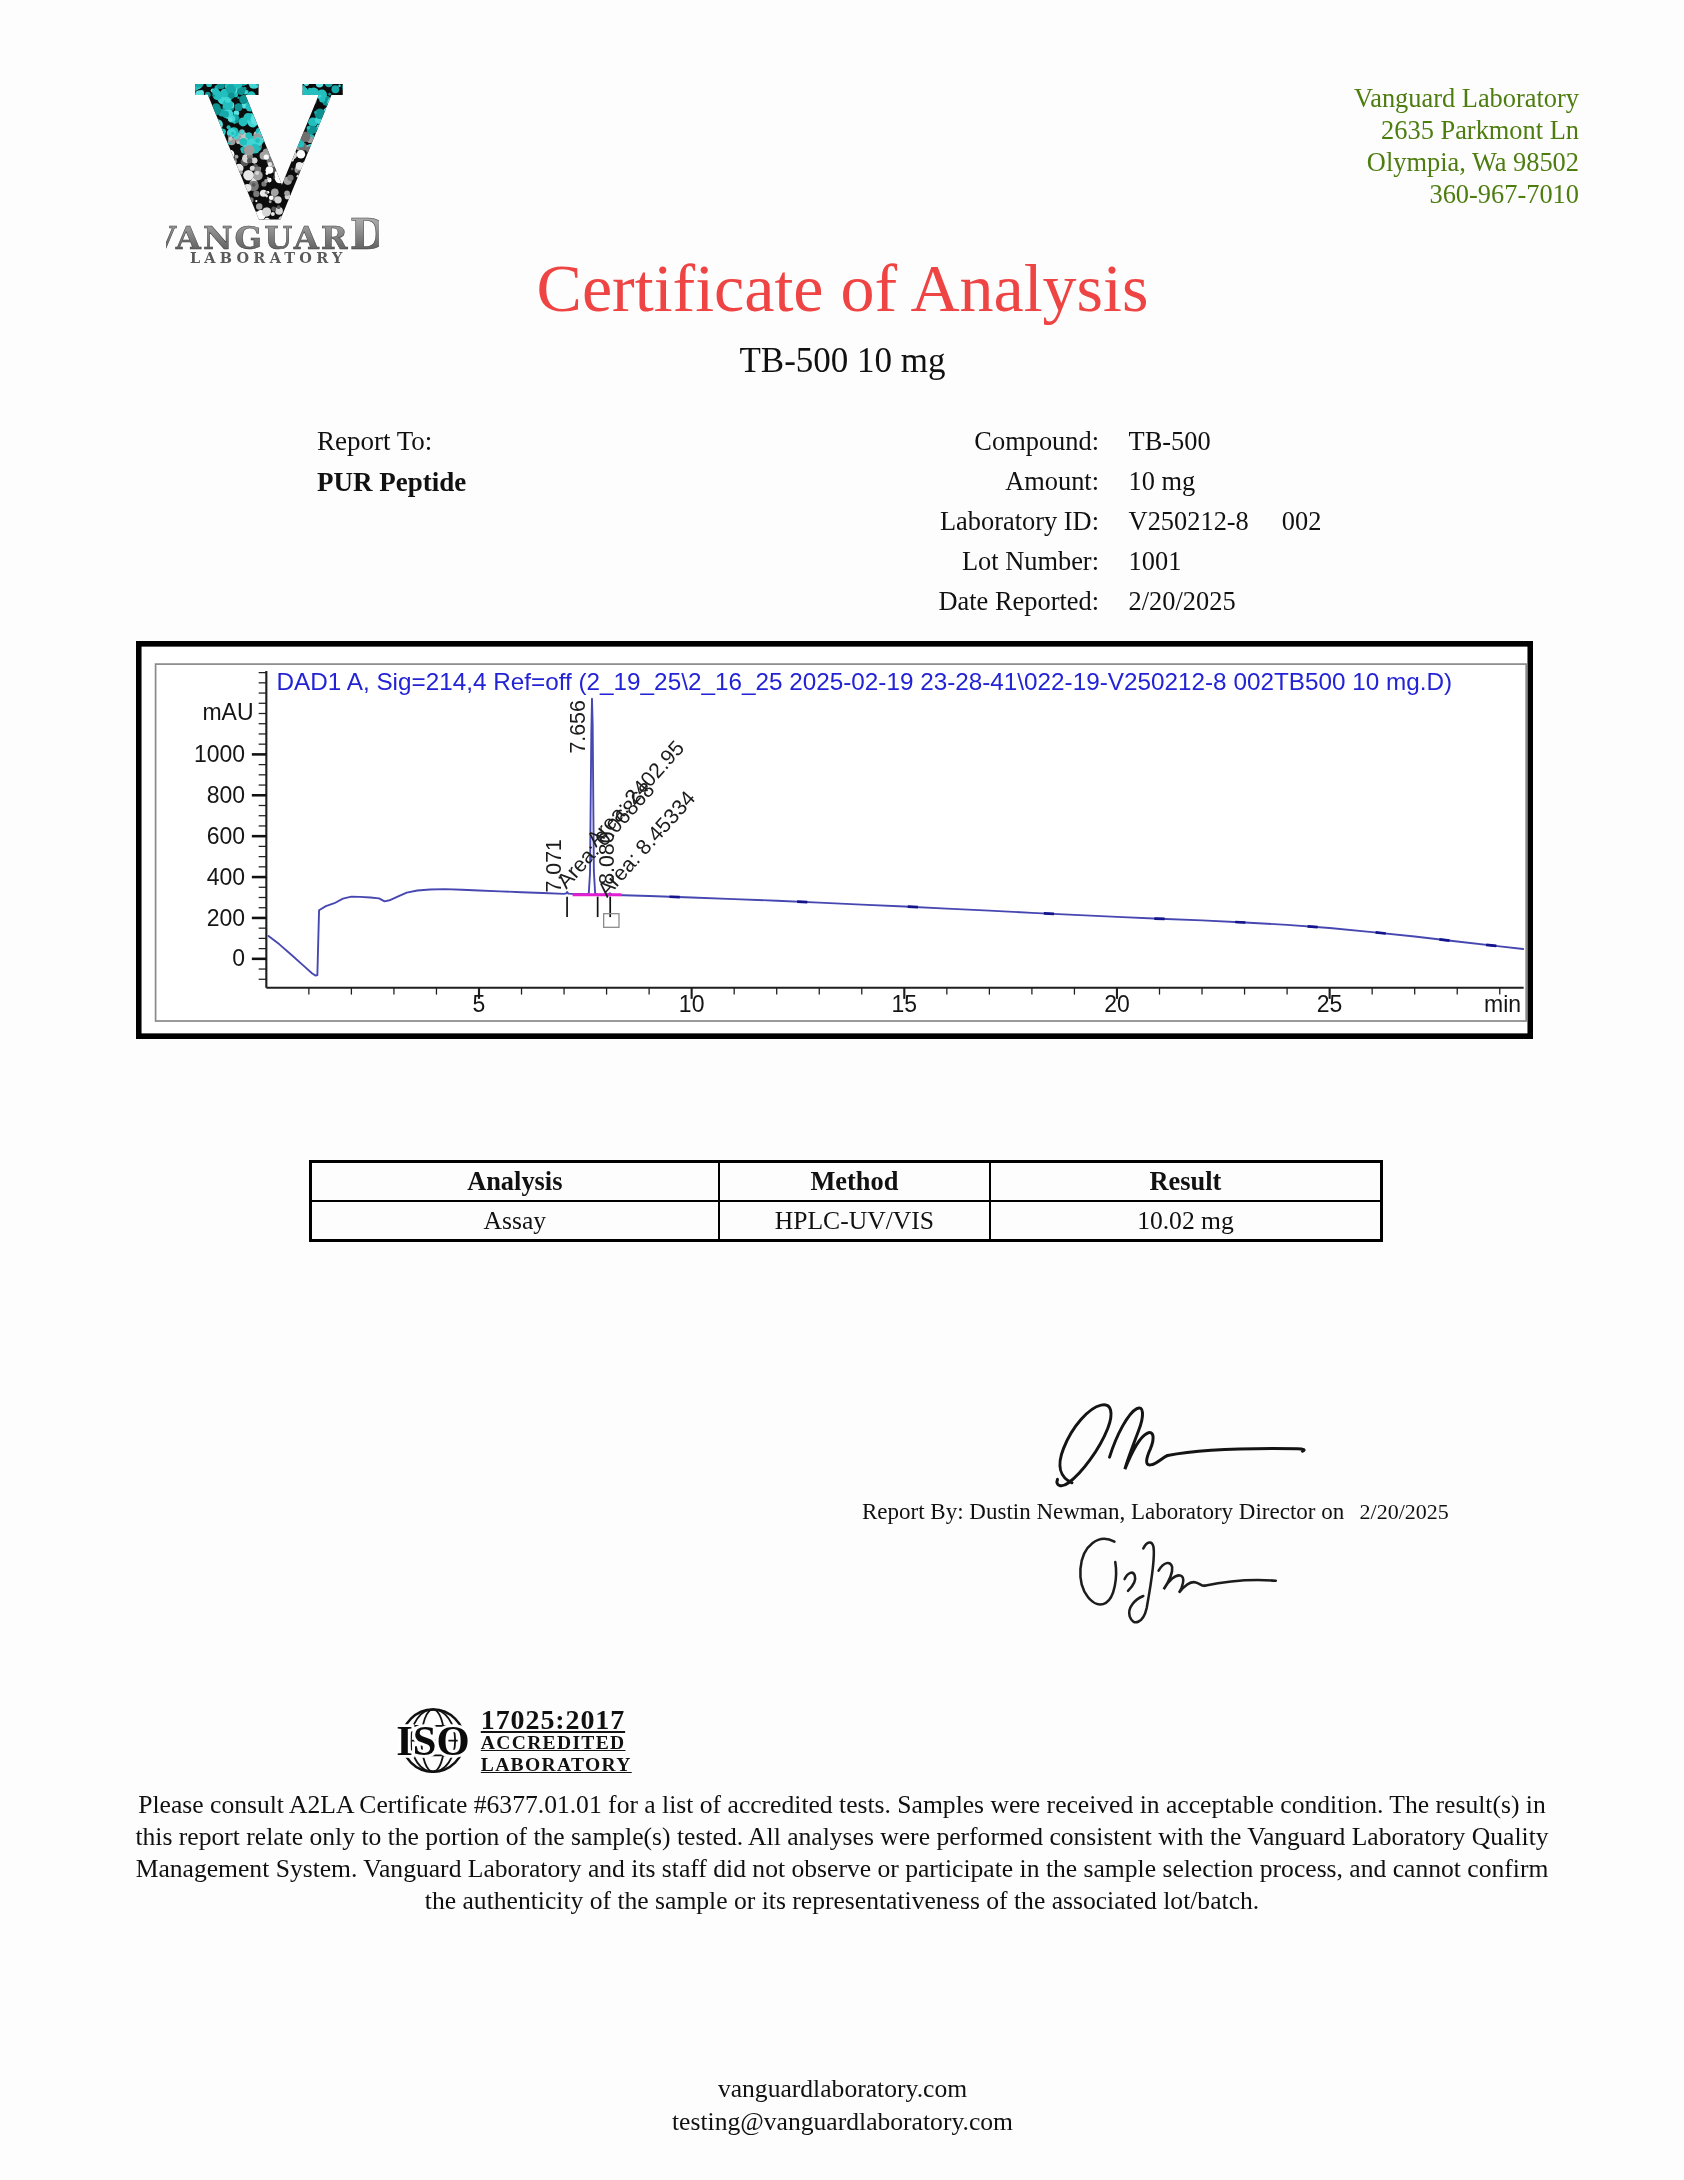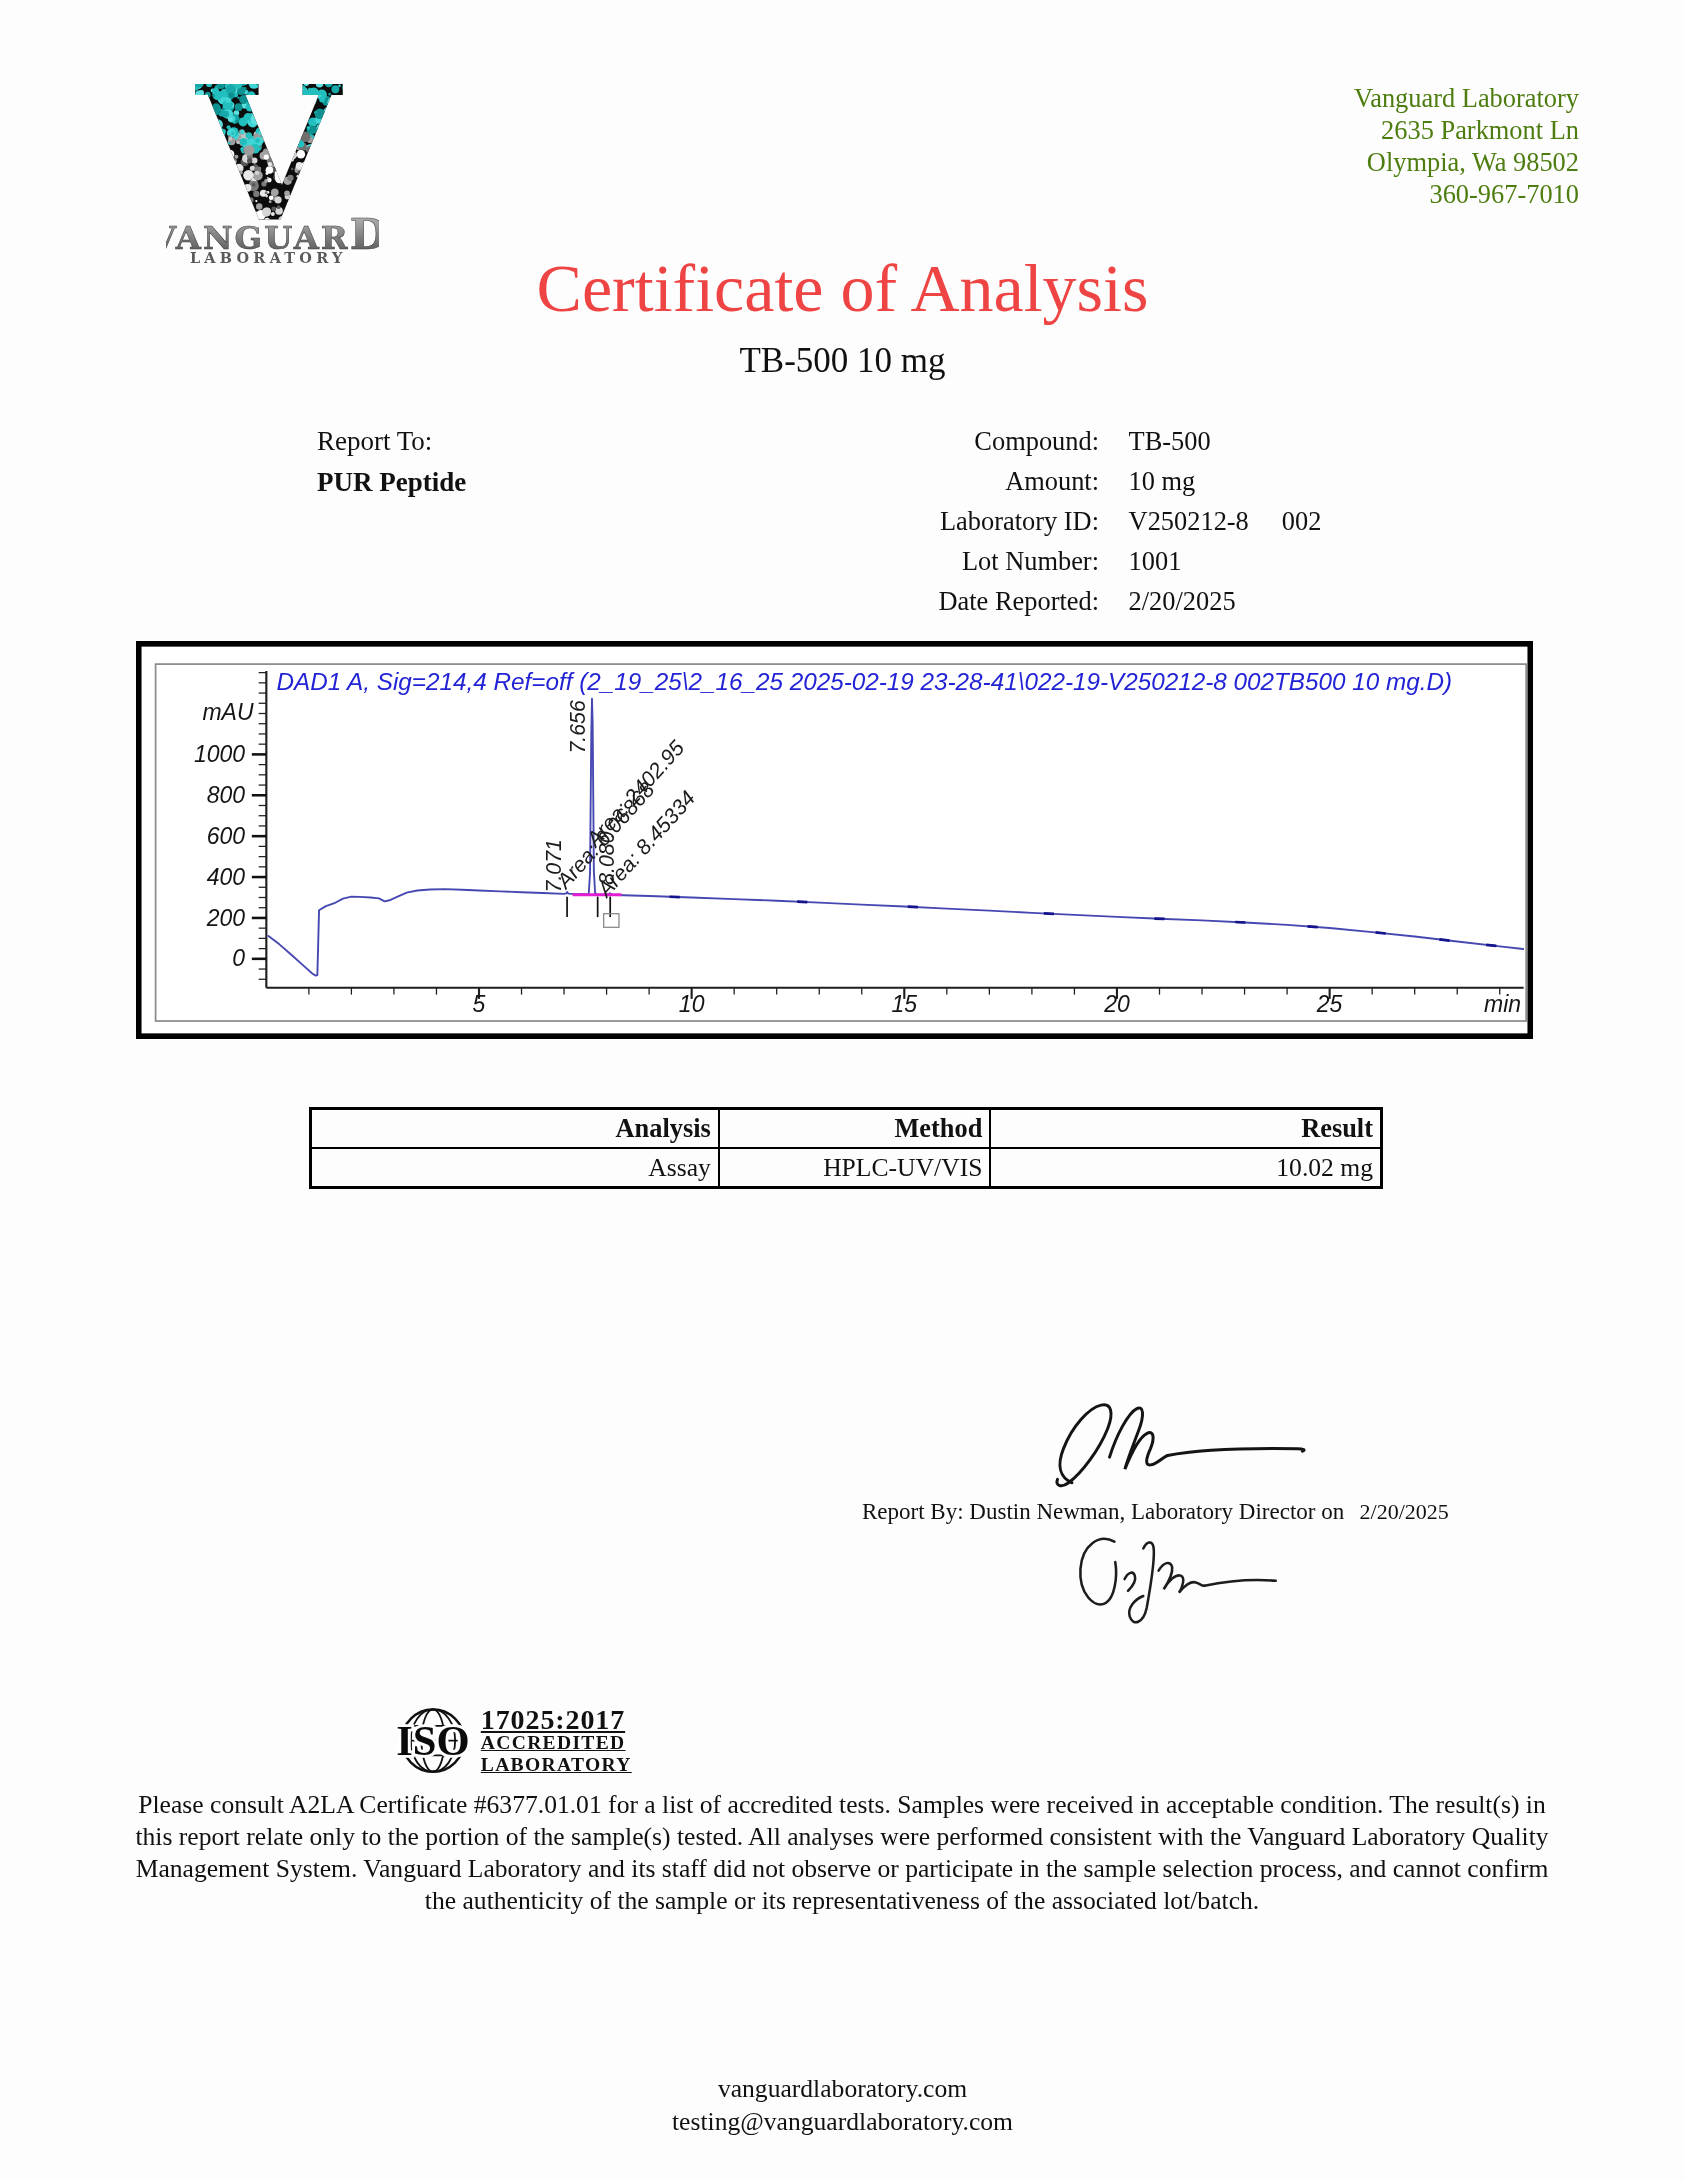--- a/index.html
+++ b/index.html
@@ -15,28 +15,28 @@
 
   
   .report-to{position:absolute;left:317px;top:421px;font-size:27px;line-height:41px;}
   .report-to .bold{font-weight:bold;}
   .info-fields{position:absolute;left:477px;top:421px;font-size:26.4px;}
   .info-row{display:flex;line-height:40px;gap:16px;}
   .info-label{width:622px;text-align:right;}
   .info-value{padding-left:13.6px;white-space:pre;}
 
   
-  .chart{position:absolute;left:136px;top:641px;width:1397px;height:398px;font-style:italic;}
+  .chart{position:absolute;left:136px;top:641px;width:1397px;height:398px;}
   .axlbl{font-family:"Liberation Sans",sans-serif;font-size:27px;fill:#151515;}
   .pklbl{font-family:"Liberation Sans",sans-serif;font-size:25px;fill:#1c1c1c;}
   .charttitle{font-family:"Liberation Sans",sans-serif;font-size:27px;}
 
   
-  table.results{position:absolute;left:309px;top:1107px;border-collapse:collapse;
-      font-size:25.6px;text-align:right;border:3.4px solid #000;}
+  table.results{position:absolute;left:309px;top:1160px;border-collapse:collapse;
+      font-size:25.6px;text-align:center;border:3.4px solid #000;}
   table.results th,table.results td{border:2.6px solid #000;height:37px;padding:0 6.8px;}
   table.results th{font-weight:bold;font-size:26.4px;}
   .col-analysis{width:392px;} .col-method{width:256px;} .col-result{width:375px;}
 
   
   .sig1{position:absolute;left:1043px;top:1394px;width:273px;height:111px;}
   .sig2{position:absolute;left:1070px;top:1523px;width:223px;height:107px;}
   .sig-line{position:absolute;font-size:23px;white-space:nowrap;}
   .sig-line .date{margin-left:15.3px;font-size:22px;}
   .sig-line1{left:862px;top:1499px;}

